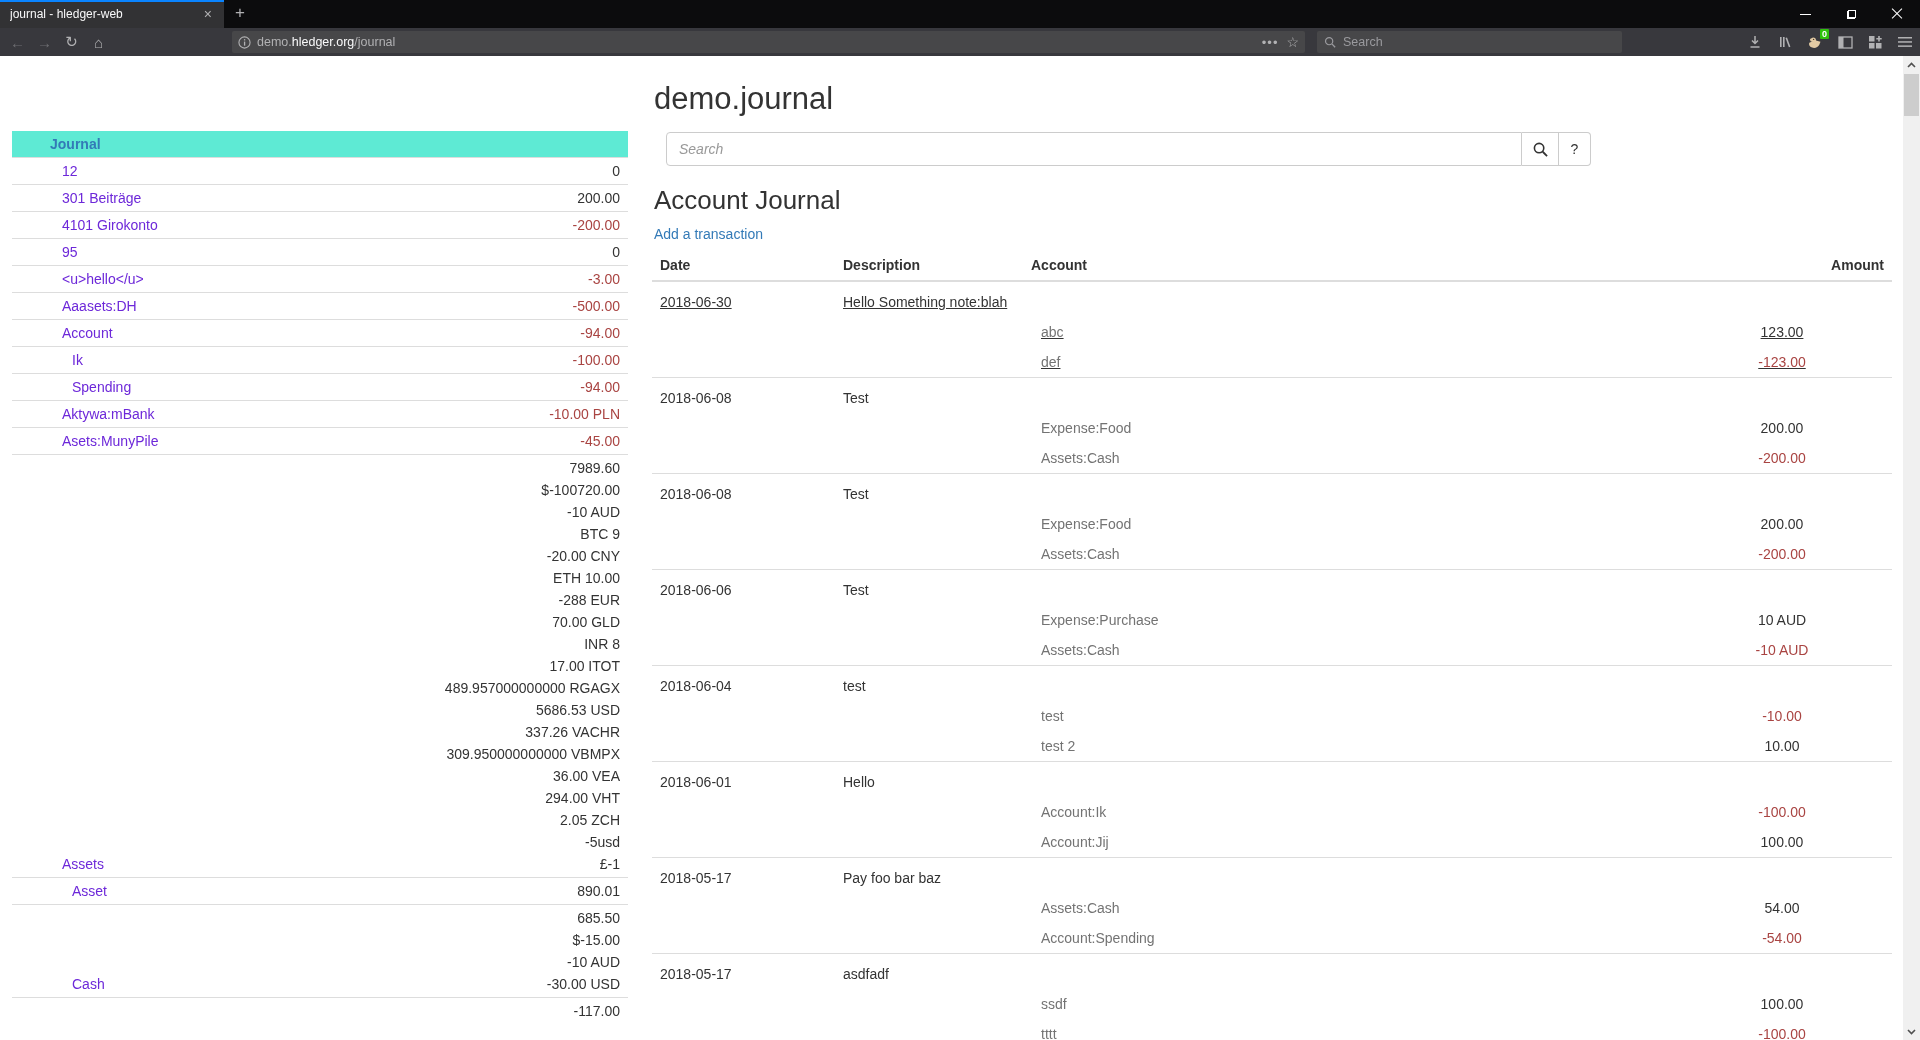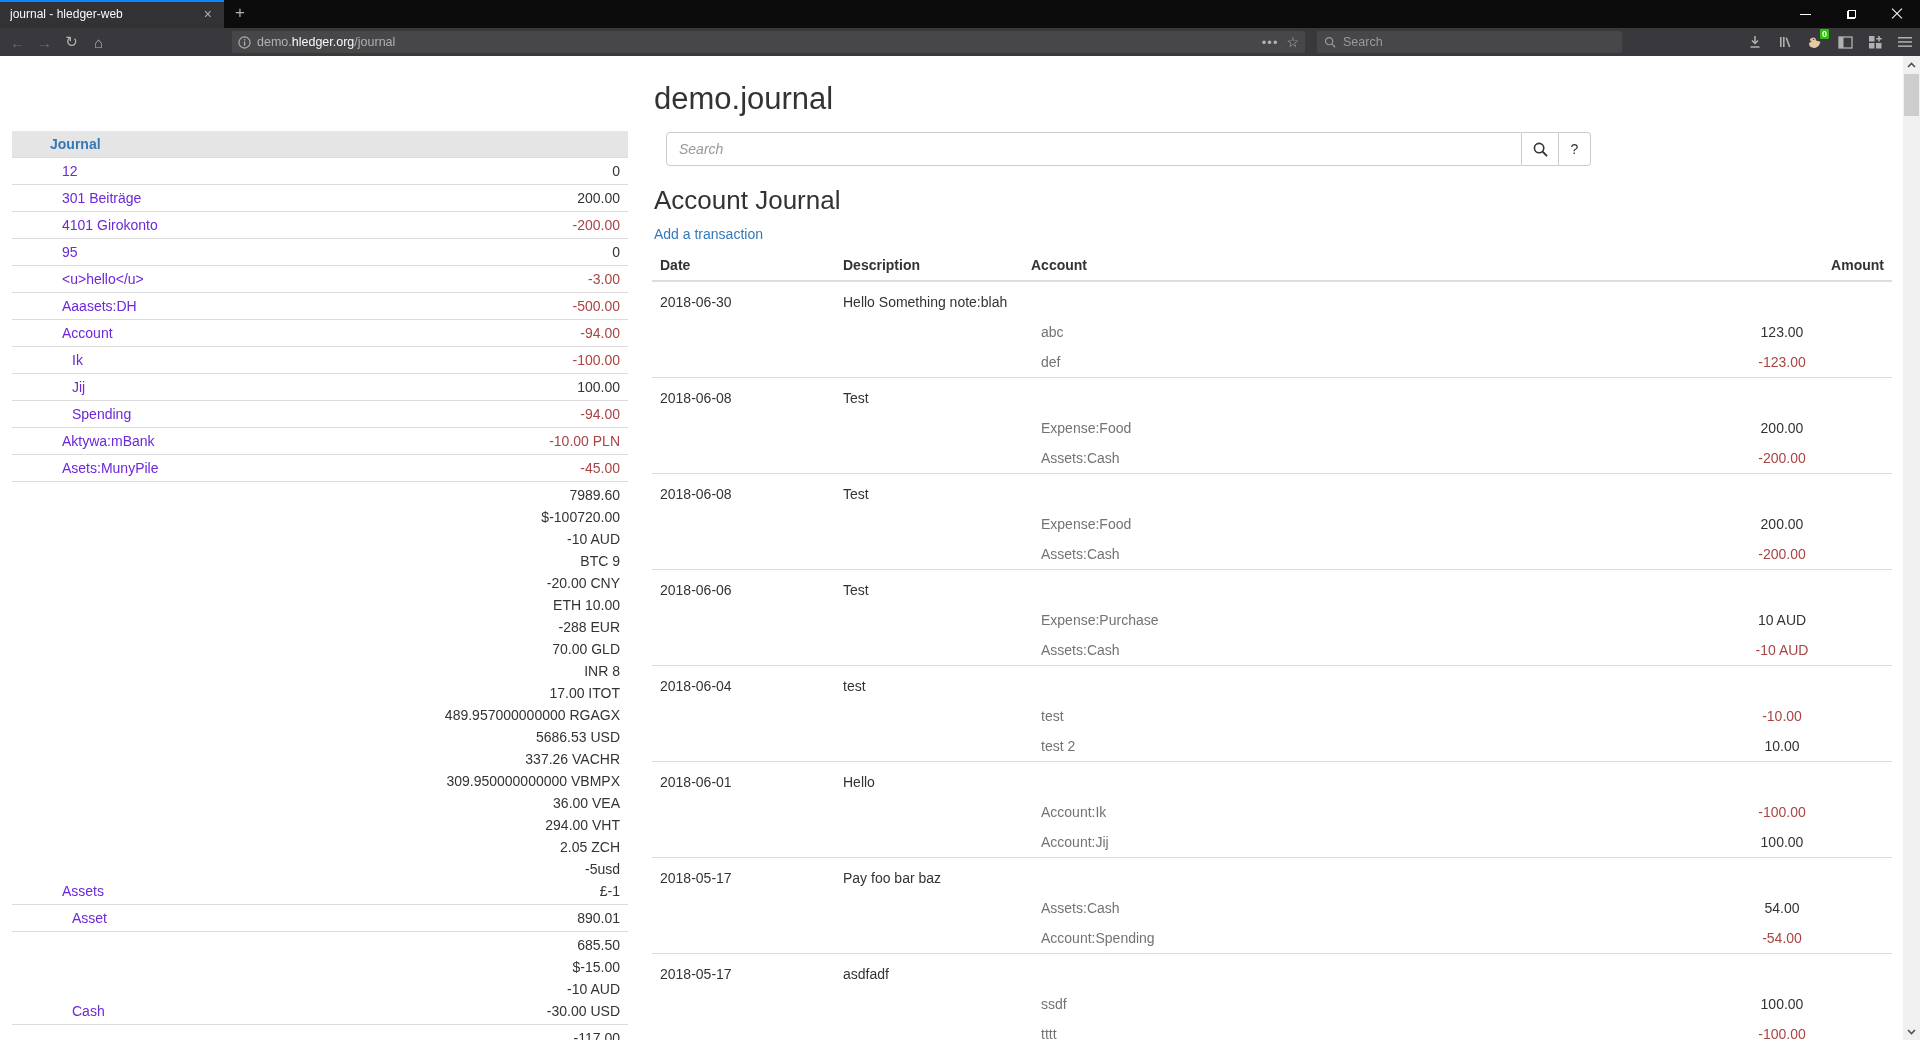--- a/index.html
+++ b/index.html
@@ -53,21 +53,21 @@
   .sb-thumb { position:absolute; top:18px; left:1px; width:15px; height:42px; background:#cdcdcd; }
 
   
   .content { position:absolute; top:56px; left:0; width:1903px; height:984px; background:#fff;
              overflow:hidden; color:#333; }
 
   
   .sidebar { position:absolute; left:12px; top:75px; width:616px; }
   .sidebar table { width:100%; border-collapse:collapse; font-size:14px; }
   .sidebar tr { border-top:1px solid #ddd; }
-  .sidebar tr:first-child { border-top:none; background:#e5e5e5;margin-top:32px; }
+  .sidebar tr:first-child { border-top:none; background:#5eead4;margin-top:32px; }
   .sidebar td { vertical-align:bottom; padding:2px 8px; line-height:22px; }
   .sidebar td.head { padding-left:38px; }
   .sidebar td.head a { color:#337ab7; font-weight:bold; text-decoration:none; }
   .sidebar td.acct a { color:#6d28d9; text-decoration:none; }
   .sidebar td.bal { text-align:right; white-space:nowrap; }
   .amt { line-height:22px; }
   .neg { color:#a94442; }
 
   
   .main { position:absolute; left:652px; top:0; width:1240px; }
@@ -81,21 +81,21 @@
          display:flex; align-items:center; justify-content:center; font-size:14px; color:#333; }
   .btn.search-btn { width:37px; }
   .btn.help-btn { width:32px; border-radius:0 4px 4px 0; }
   .main h2 { font-size:26px; font-weight:500; color:#333; margin:20px 0 0 2px; line-height:28px; }
   .addlink { display:inline-block; margin:12px 0 0 2px; font-size:14px; color:#337ab7; text-decoration:none; }
 
   table.register { width:100%; border-collapse:collapse; font-size:14px; margin-top:7px; }
   table.register th { text-align:left; font-weight:bold; padding:6px 8px; border-bottom:2px solid #ddd; line-height:18px; }
   table.register th.ramt { text-align:right; }
   tbody.txn { border-top:1px solid #ddd; }
-  tbody.txn:first-of-type { border-top:none; }
+  tbody.txn:first-of-type { border-top:none;text-decoration:underline; }
   table.register td { padding:5px 8px; line-height:20px; vertical-align:top; }
   tr.txn-head td { padding-top:10px; }
   td.pacct a { color:#737373; text-decoration:none;margin-left:10px; }
   td.pamt { text-align:center; white-space:nowrap; }
 
   svg.ic { display:block; }
 </style>
 </head>
 <body>
 
@@ -260,26 +260,20 @@
               <div class="amt neg">-94.00</div>
             </td>
           </tr>
           <tr>
             <td class="acct" style="padding-left: 60px;"><a href="#">Ik</a></td>
             <td class="bal">
               <div class="amt neg">-100.00</div>
             </td>
           </tr>
           <tr>
-            <td class="acct" style="padding-left: 60px;"><a href="#">Jij</a></td>
-            <td class="bal">
-              <div class="amt">100.00</div>
-            </td>
-          </tr>
-          <tr>
             <td class="acct" style="padding-left: 60px;"><a href="#">Spending</a></td>
             <td class="bal">
               <div class="amt neg">-94.00</div>
             </td>
           </tr>
           <tr>
             <td class="acct" style="padding-left: 50px;"><a href="#">Aktywa:mBank</a></td>
             <td class="bal">
               <div class="amt neg">-10.00 PLN</div>
             </td>

